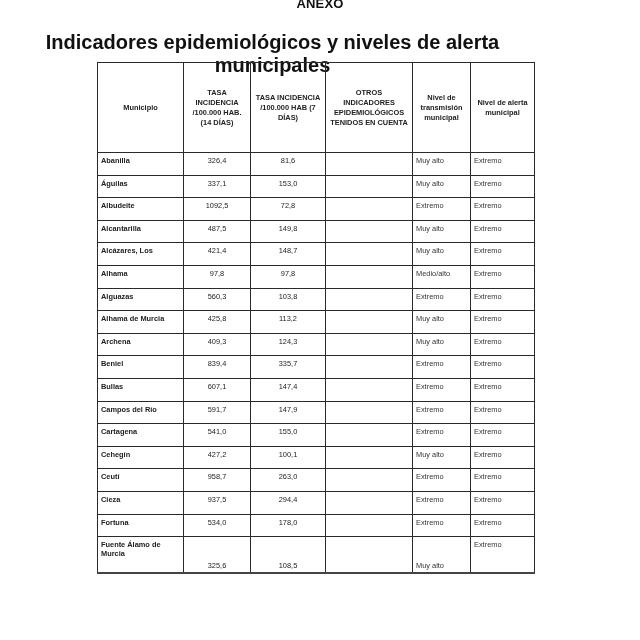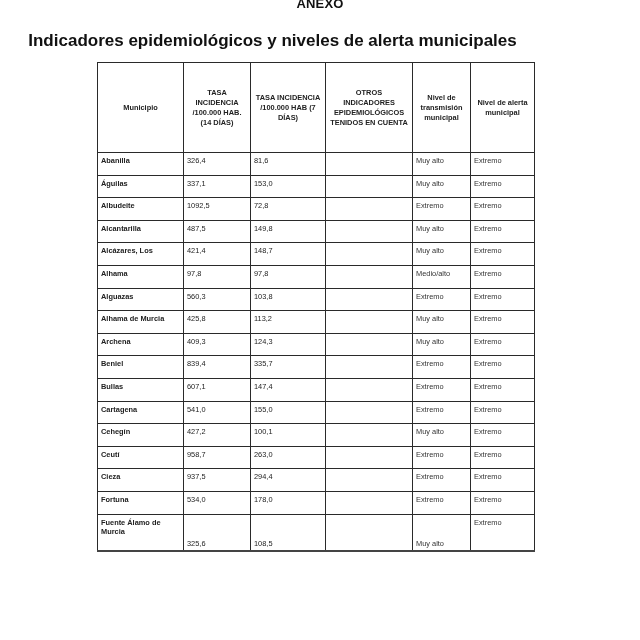--- a/index.html
+++ b/index.html
@@ -7,39 +7,39 @@
     width: 640px; height: 640px; overflow: hidden;
     background: #ffffff; position: relative;
     font-family: "Liberation Sans", sans-serif; color: #111;
   }
   .annex {
     position: absolute; top: -4px; left: 0; width: 640px; text-align: center;
     font-weight: bold; font-size: 13px; letter-spacing: 0.2px;
   }
   .title {
     position: absolute; top: 31px; left: 0; width: 545px; text-align: center;
-    font-weight: bold; font-size: 17px;
+    font-weight: bold; font-size: 20px;
   }
   table {
     position: absolute; left: 97px; top: 62px;
     border-collapse: collapse; table-layout: fixed;
     font-family: "Liberation Sans", sans-serif;
   }
   th, td {
     border: 1px solid #2a2a2a; padding: 0 3px; font-size: 7.4px;
     color: #222; overflow: hidden;
   }
   th {
     height: 89px; font-weight: bold; text-align: center; vertical-align: middle;
     line-height: 10px;
   }
   th.first { text-align: center; }
   td { height: 18.6px; vertical-align: top; padding-top: 3px; line-height: 9px; }
   td.name { font-weight: bold; }
-  td.num { text-align: left; margin-top: 10px; }
+  td.num { text-align: center; margin-top: 10px; }
   td.txt { color: #333; }
   tr.tall td { height: 30px; }
   tr.tall td.bottom { vertical-align: bottom; padding-bottom: 2px; }
   table { border-bottom: 2px solid #444; }
 </style>
 </head>
 <body>
 
 <div class="annex">ANEXO</div>
 <div class="title">Indicadores epidemiológicos y niveles de alerta municipales</div>
@@ -146,20 +146,28 @@
       </tr>
       <tr>
         <td class="name">Bullas</td>
         <td class="num">607,1</td>
         <td class="num">147,4</td>
         <td class="txt"></td>
         <td class="txt">Extremo</td>
         <td class="txt">Extremo</td>
       </tr>
       <tr>
+        <td class="name">Campos del Río</td>
+        <td class="num">591,7</td>
+        <td class="num">147,9</td>
+        <td class="txt"></td>
+        <td class="txt">Extremo</td>
+        <td class="txt">Extremo</td>
+      </tr>
+      <tr>
         <td class="name">Cartagena</td>
         <td class="num">541,0</td>
         <td class="num">155,0</td>
         <td class="txt"></td>
         <td class="txt">Extremo</td>
         <td class="txt">Extremo</td>
       </tr>
       <tr>
         <td class="name">Cehegín</td>
         <td class="num">427,2</td>

